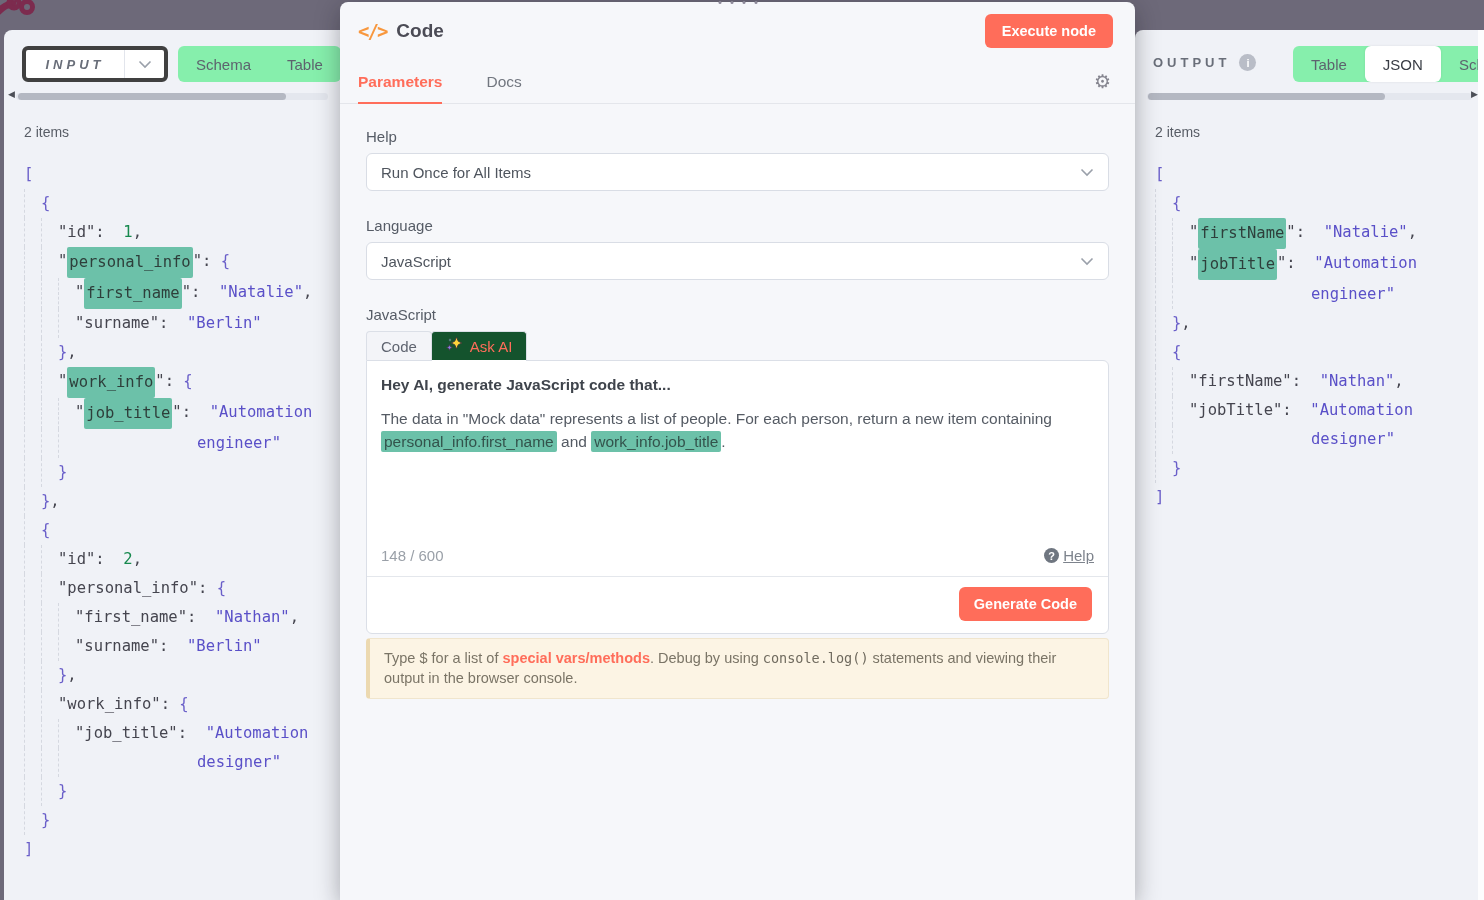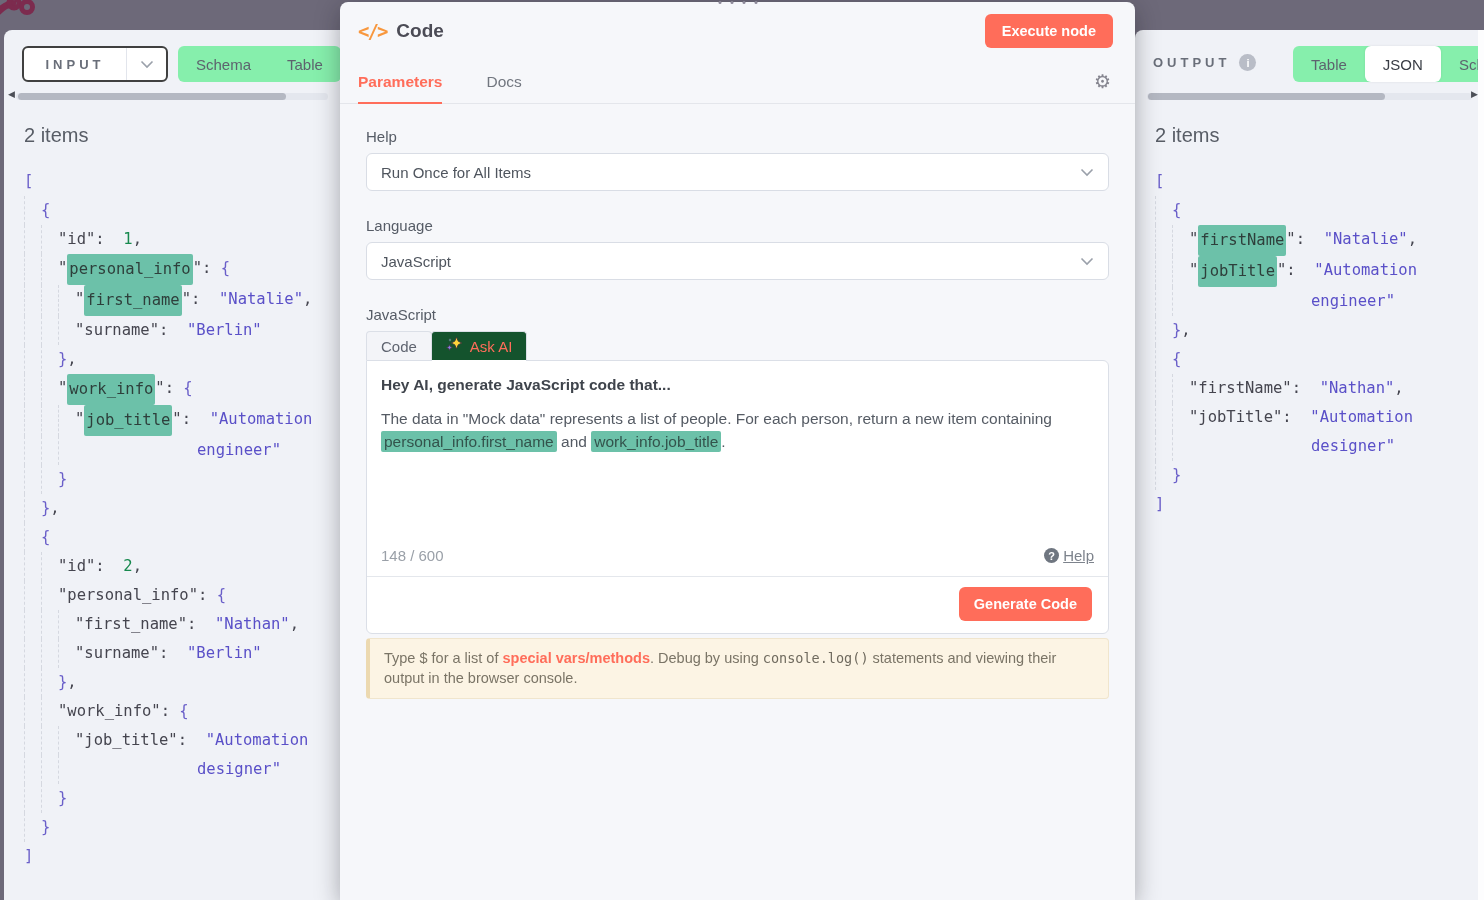--- a/index.html
+++ b/index.html
@@ -20,22 +20,22 @@
     position:absolute; top:30px; height:870px;
     background:#f0f2f7; overflow:hidden; z-index:1;
   }
   .panel.left  { left:4px;   width:336px; border-top-left-radius:8px; }
   .panel.right { left:1135px; width:349px; border-top-left-radius:8px; }
 
   .panel-header { position:relative; height:36px; margin-top:16px; }
 
   .io-select {
     position:absolute; left:18px; top:0; height:36px; width:146px;
-    background:#fff; border:2px solid #404040; border-radius:6px;
-    display:flex; align-items:center; cursor:pointer;
+    background:#fff; border:4px solid #404040; border-radius:6px;
+    display:flex; align-items:center; cursor:pointer;font-style:italic;
   }
   .io-select .io-label {
     flex:1; text-align:center; font-size:13px; font-weight:700;
     letter-spacing:4px; color:#696e79;
   }
   .io-select .io-chevron {
     width:40px; height:100%; border-left:1px solid #e2e5ec;
     display:flex; align-items:center; justify-content:center;
   }
   .out-title {
@@ -58,21 +58,21 @@
     padding:0 18px; display:flex; align-items:center;
     font-size:15px; color:#5d636e; cursor:pointer; border-radius:6px;
   }
   .tabset .tab.active { background:#fff; color:#383c44; font-weight:500; box-shadow:0 0 3px rgba(0,0,0,.08); }
 
   .hscroll { position:relative; height:8px; margin-top:10px; }
   .hscroll .track { position:absolute; left:12px; right:12px; top:1px; height:7px; background:#e4e7ee; border-radius:4px; }
   .hscroll .thumb { position:absolute; top:1px; height:7px; background:#b4b8c2; border-radius:4px; }
   .hscroll .arrow { position:absolute; top:-3px; font-size:9px; color:#4c4f57; }
 
-  .items-count { margin:24px 0 0 20px; font-size:20px; color:#585d66; }
+  .items-count { margin:24px 0 0 20px; font-size:14px; color:#585d66; }
 
   
   .json-view { margin:20px 0 0 20px; font-size:15.5px; line-height:29px; color:#45454f; }
   .json-line { white-space:pre; display:flex; }
   .json-line .ind { display:inline-block; width:17px; border-left:1px dashed #d5d8e0; }
   .json-line .cont { display:inline-block; width:122px; }
   .jd { color:#45454f; }
   .js { color:#5a50c8; }
   .jn { color:#17894e; }
   .jb { color:#6a5fc9; }

